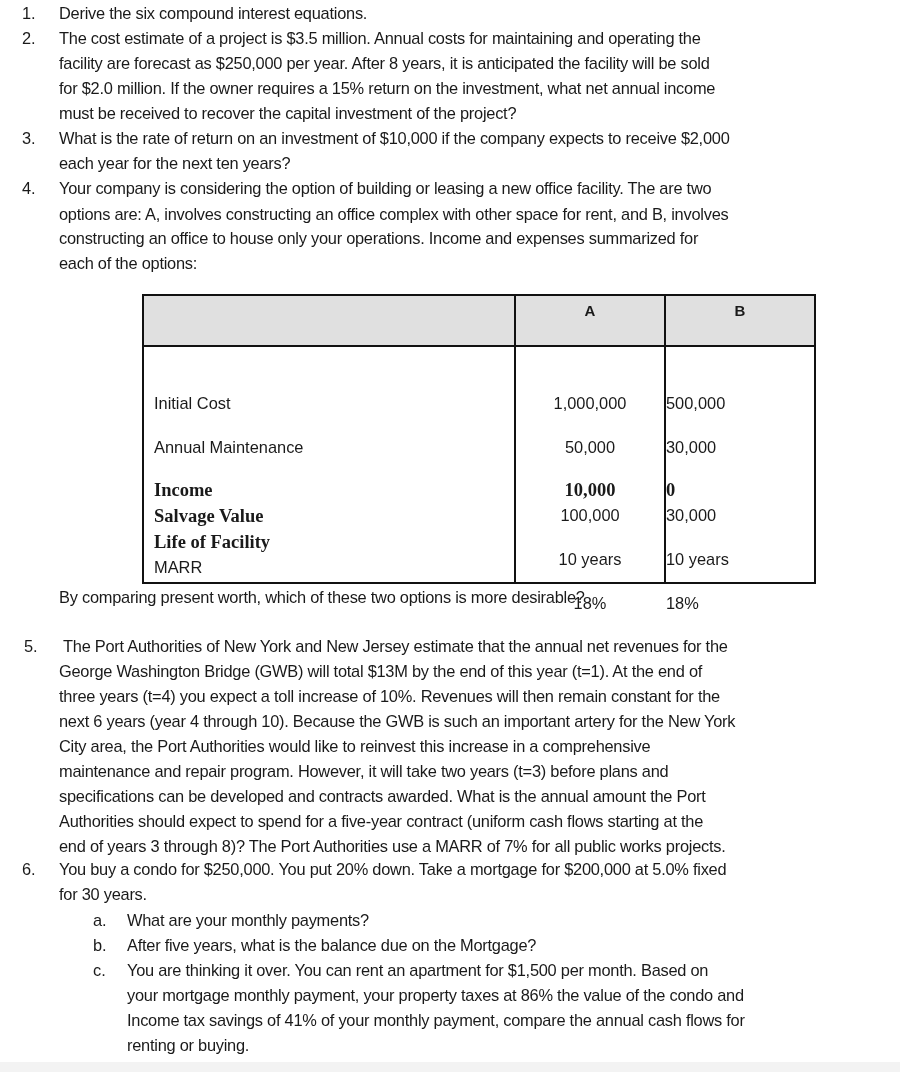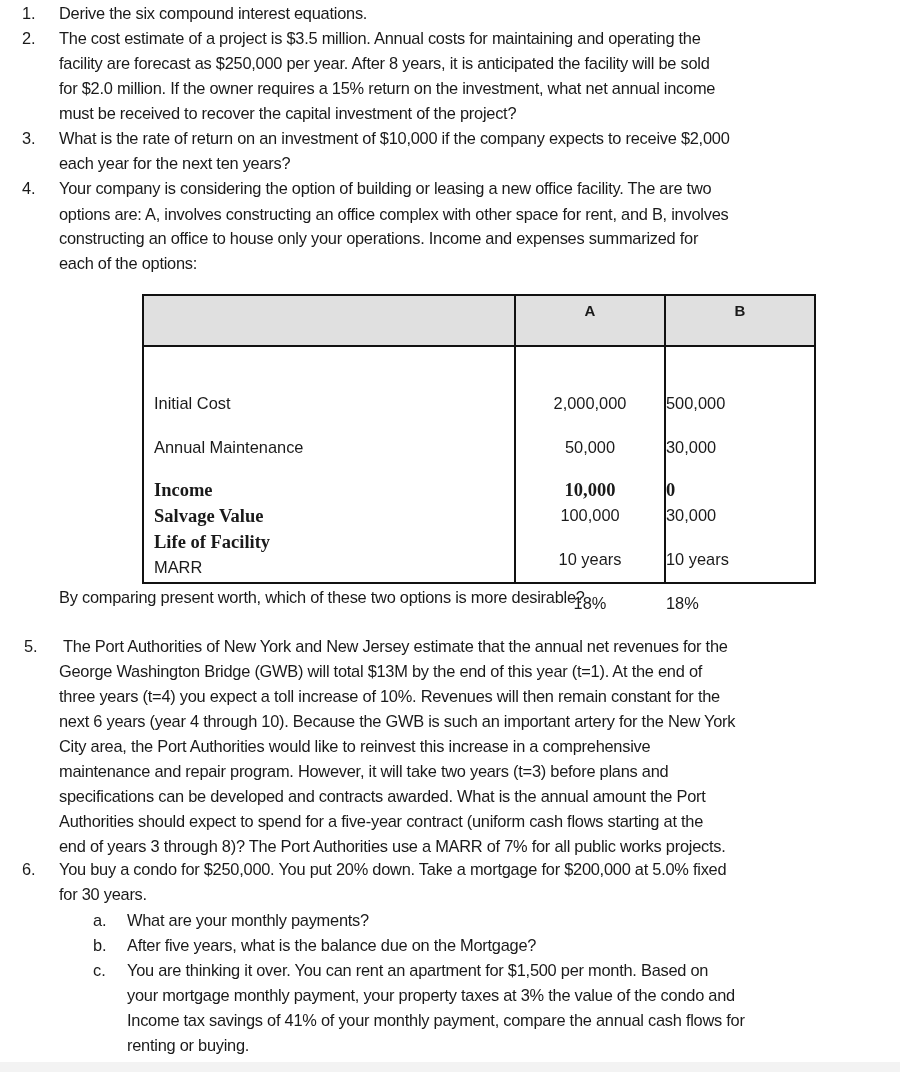--- a/index.html
+++ b/index.html
@@ -57,21 +57,21 @@
   <tr>
     <td class="c0 body-cell">
       <div class="cell-line lbl" style="top:44px">Initial Cost</div>
       <div class="cell-line lbl" style="top:88px">Annual Maintenance</div>
       <div class="cell-line lbl serif" style="top:131px">Income</div>
       <div class="cell-line lbl serif" style="top:157px">Salvage Value</div>
       <div class="cell-line lbl serif" style="top:183px">Life of Facility</div>
       <div class="cell-line lbl" style="top:208px">MARR</div>
     </td>
     <td class="c1 body-cell">
-      <div class="cell-line" style="top:44px">2,000,000</div>
+      <div class="cell-line" style="top:44px">1,000,000</div>
       <div class="cell-line" style="top:88px">50,000</div>
       <div class="cell-line serif" style="top:131px">10,000</div>
       <div class="cell-line" style="top:156px">100,000</div>
       <div class="cell-line" style="top:200px">10 years</div>
       <div class="cell-line" style="top:244px">18%</div>
     </td>
     <td class="c2 body-cell">
       <div class="cell-line" style="top:44px">500,000</div>
       <div class="cell-line" style="top:88px">30,000</div>
       <div class="cell-line serif" style="top:131px">0</div>
@@ -101,17 +101,17 @@
 <div class="line" style="left:59px;top:882px">for 30 years.</div>
 
 <div class="num" style="left:93px;top:908px">a.</div>
 <div class="line" style="left:127px;top:908px">What are your monthly payments?</div>
 
 <div class="num" style="left:93px;top:933px">b.</div>
 <div class="line" style="left:127px;top:933px">After five years, what is the balance due on the Mortgage?</div>
 
 <div class="num" style="left:93px;top:958px">c.</div>
 <div class="line" style="left:127px;top:958px">You are thinking it over.  You can rent an apartment for $1,500 per month.  Based on</div>
-<div class="line" style="left:127px;top:983px">your mortgage monthly payment, your property taxes at 3% the value of the condo and</div>
+<div class="line" style="left:127px;top:983px">your mortgage monthly payment, your property taxes at 86% the value of the condo and</div>
 <div class="line" style="left:127px;top:1008px">Income tax savings of 41% of your monthly payment, compare the annual cash flows for</div>
 <div class="line" style="left:127px;top:1033px">renting or buying.</div>
 
 <div class="bottom-strip"></div>
 
 </body></html>

